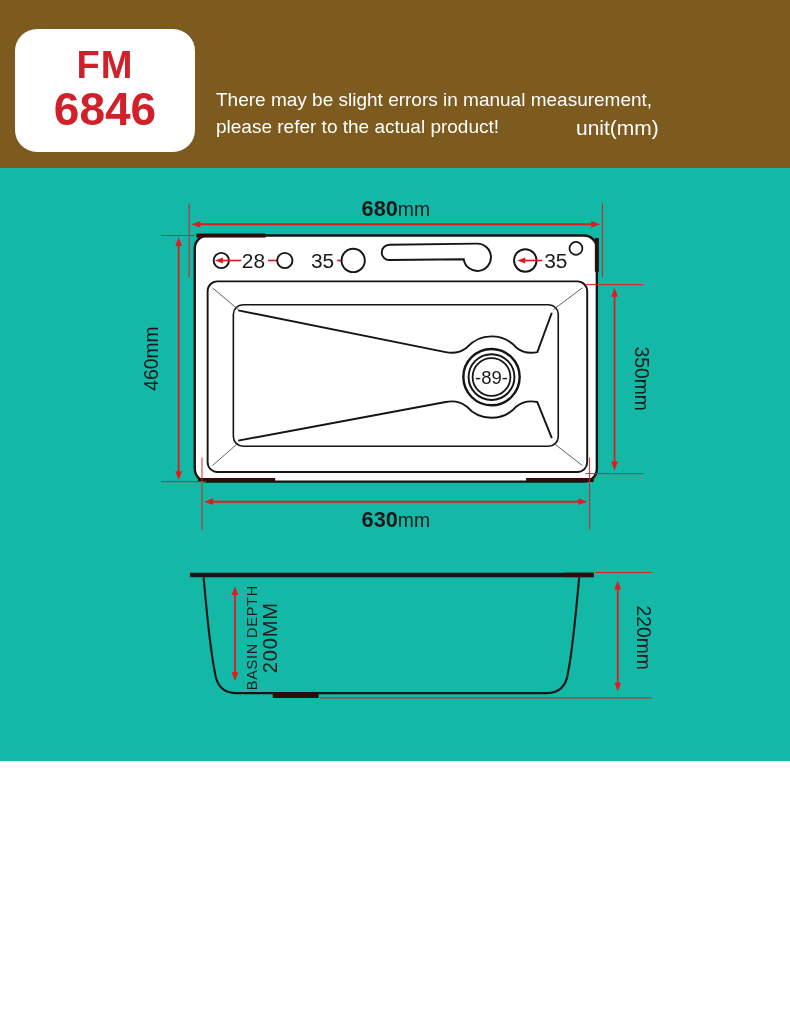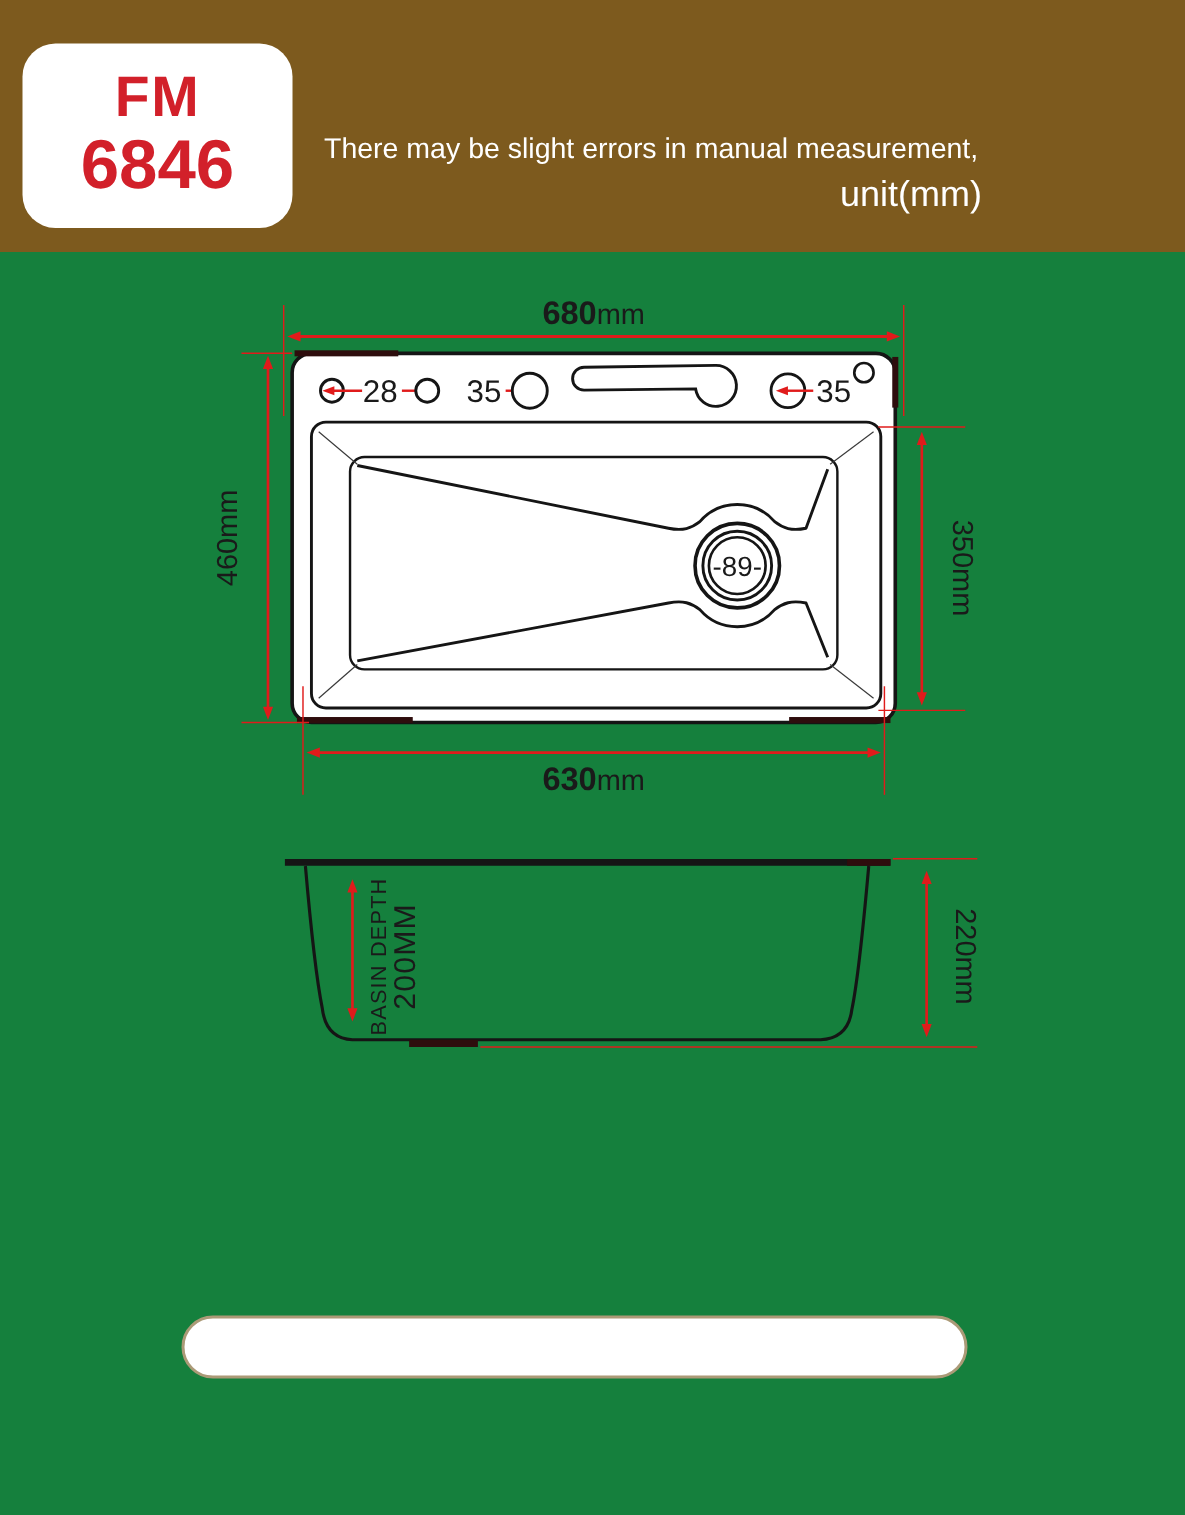--- a/index.html
+++ b/index.html
@@ -1,29 +1,29 @@
 <!DOCTYPE html>
 <html><head>
 <meta charset="utf-8">
 <style>
   html,body{margin:0;padding:0;background:#fff;}
-  #page{position:relative;width:790px;height:1010px;background:#15803d;overflow:hidden;
+  #page{position:relative;width:790px;height:761px;background:#14b8a6;overflow:hidden;
         font-family:"Liberation Sans",sans-serif;}
   
   #header{position:absolute;left:0;top:0;width:790px;height:168px;background:#7d5a1e;}
   #logo-box{position:absolute;left:15px;top:29px;width:180px;height:123px;background:#ffffff;
             border-radius:22px;display:flex;flex-direction:column;align-items:center;justify-content:center;}
   #logo-box .fm{font-size:38px;font-weight:bold;color:#d2202a;line-height:1.0;letter-spacing:1px;}
   #logo-box .num{font-size:46px;font-weight:bold;color:#d2202a;line-height:1.1;}
   #main-title{position:absolute;left:214px;top:30px;width:566px;font-size:41px;font-weight:bold;
               color:#ffffff;letter-spacing:1px;white-space:nowrap;}
   .subtitle{position:absolute;left:216px;color:#ffffff;font-size:19px;white-space:nowrap;}
   #subtitle1{top:89px;}
   #subtitle2{top:116px;}
-  #unit-label{position:absolute;left:560px;top:116px;color:#ffffff;font-size:24px;}
+  #unit-label{position:absolute;left:576px;top:116px;color:#ffffff;font-size:21px;}
   
   #diagram{position:absolute;left:0;top:168px;}
   .blk{stroke:#151515;fill:none;}
   .blkf{stroke:#151515;fill:#ffffff;}
   .red{stroke:#e01b1b;fill:none;}
   .redf{fill:#e01b1b;stroke:none;}
   .maroon{stroke:#2e0d0d;}
   .thin{stroke:#3a3a3a;stroke-width:1;}
   text.dim{fill:#1a1a1a;font-family:"Liberation Sans",sans-serif;}
   
@@ -40,20 +40,21 @@
 <body>
 
 <div id="page">
 
   <div id="header">
     <div id="logo-box">
       <div class="fm">FM</div>
       <div class="num">6846</div>
     </div>
     <div id="subtitle1" class="subtitle">There may be slight errors in manual measurement,</div>
+    <div id="subtitle2" class="subtitle">please refer to the actual product!</div>
     <div id="unit-label">unit(mm)</div>
   </div>
 
   <svg id="diagram" width="790" height="690" viewBox="0 168 790 858">
 
     <g>
 
       <g>
         <line class="red" x1="139" y1="212" x2="139" y2="304" stroke-width="1.2"></line>
         <line class="red" x1="653" y1="212" x2="653" y2="304" stroke-width="1.2"></line>

